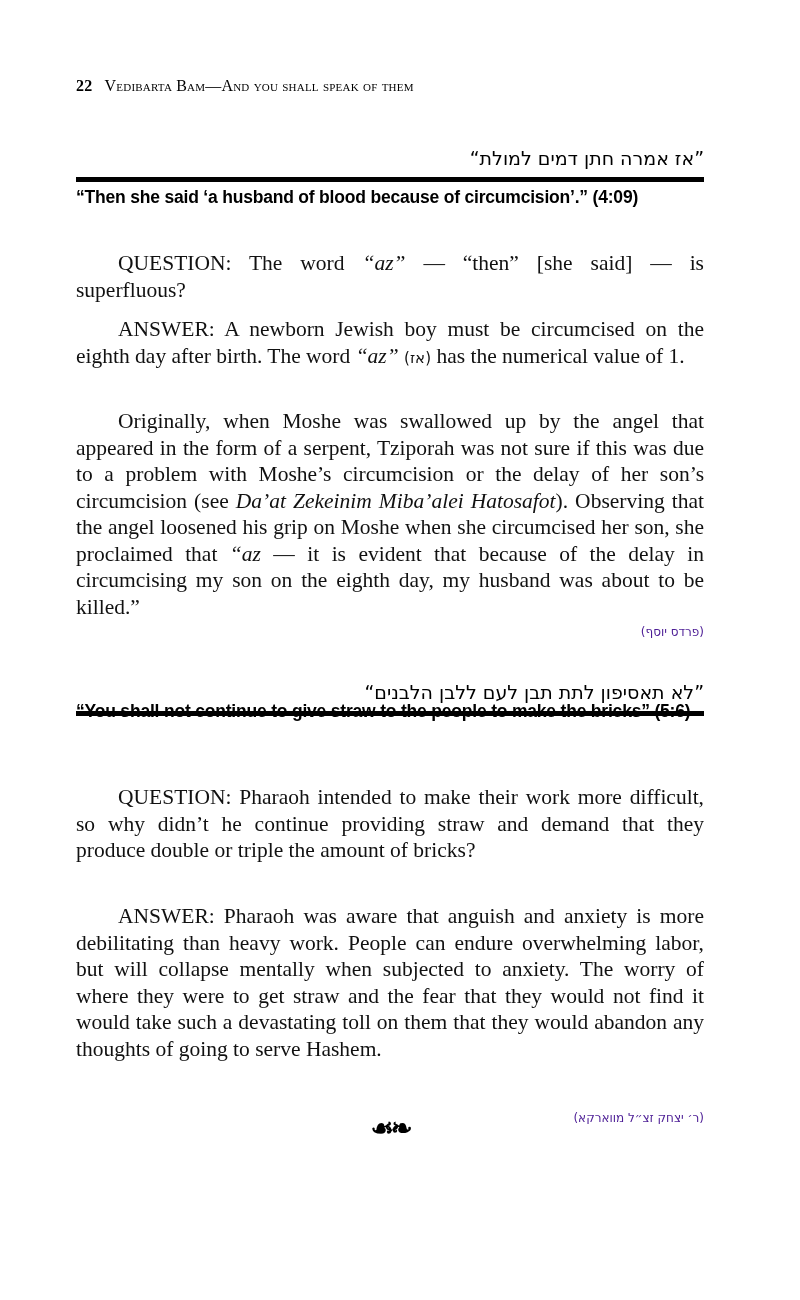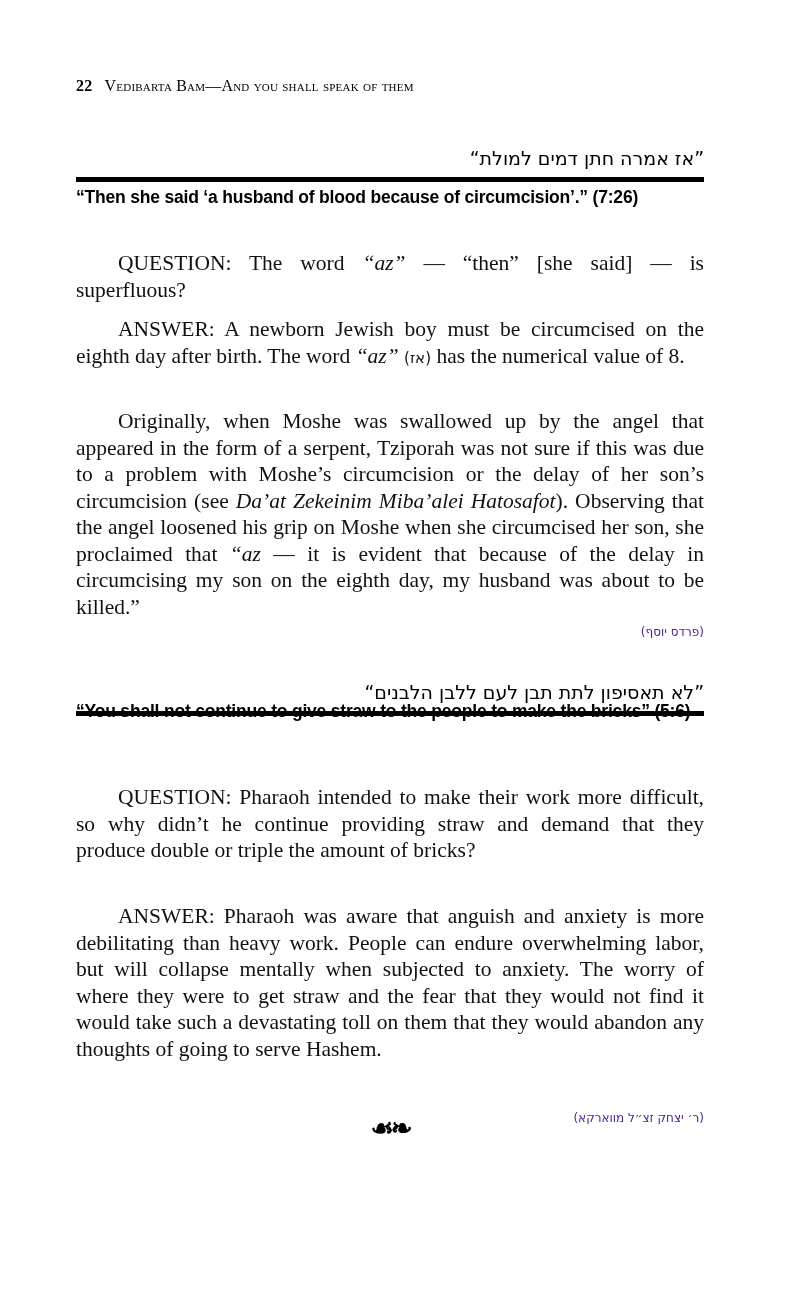--- a/index.html
+++ b/index.html
@@ -44,25 +44,25 @@
 
 <div class="page">
 
   <div class="running-head">
     <span class="pg">22</span>
     <span class="title">Vedibarta Bam—And you shall speak of them</span>
   </div>
 
   <div class="heb-title" style="top:147px;">”אז אמרה חתן דמים למולת“</div>
   <div class="rule" style="top:177px;"></div>
-  <div class="eng-title" style="top:186px;">“Then she said ‘a husband of blood because of circumcision’.” (7:26)</div>
+  <div class="eng-title" style="top:186px;">“Then she said ‘a husband of blood because of circumcision’.” (4:09)</div>
 
   <div class="para" style="top:250px;"><span>QUESTION:</span><span> The word </span><i>“az”</i><span> — “then” [she said] — is superfluous?</span></div>
 
-  <div class="para" style="top:316px;"><span>ANSWER:</span><span> A newborn Jewish boy must be circumcised on the eighth day after birth. The word </span><i>“az”</i> <span class="heb-inline">(אז)</span><span> has the numerical value of 8.</span></div>
+  <div class="para" style="top:316px;"><span>ANSWER:</span><span> A newborn Jewish boy must be circumcised on the eighth day after birth. The word </span><i>“az”</i> <span class="heb-inline">(אז)</span><span> has the numerical value of 1.</span></div>
 
   <div class="para" style="top:408px;"><span>Originally, when Moshe was swallowed up by the angel that appeared in the form of a serpent, Tziporah was not sure if this was due to a problem with Moshe’s circumcision or the delay of her son’s circumcision (see </span><i>Da’at Zekeinim Miba’alei Hatosafot</i><span>). Observing that the angel loosened his grip on Moshe when she circumcised her son, she proclaimed that </span><i>“az</i><span> — it is evident that because of the delay in circumcising my son on the eighth day, my husband was about to be killed.”</span></div>
 
   <div class="source" style="top:625px;">(פרדס יוסף)</div>
 
   <div class="heb-title" style="top:681px;">”לא תאסיפון לתת תבן לעם ללבן הלבנים“</div>
   <div class="rule" style="top:711px;"></div>
   <div class="eng-title" style="top:700px;">“You shall not continue to give straw to the people to make the bricks” (5:6)</div>
 
   <div class="para" style="top:784px;"><span>QUESTION:</span><span> Pharaoh intended to make their work more difficult, so why didn’t he continue providing straw and demand that they produce double or triple the amount of bricks?</span></div>

